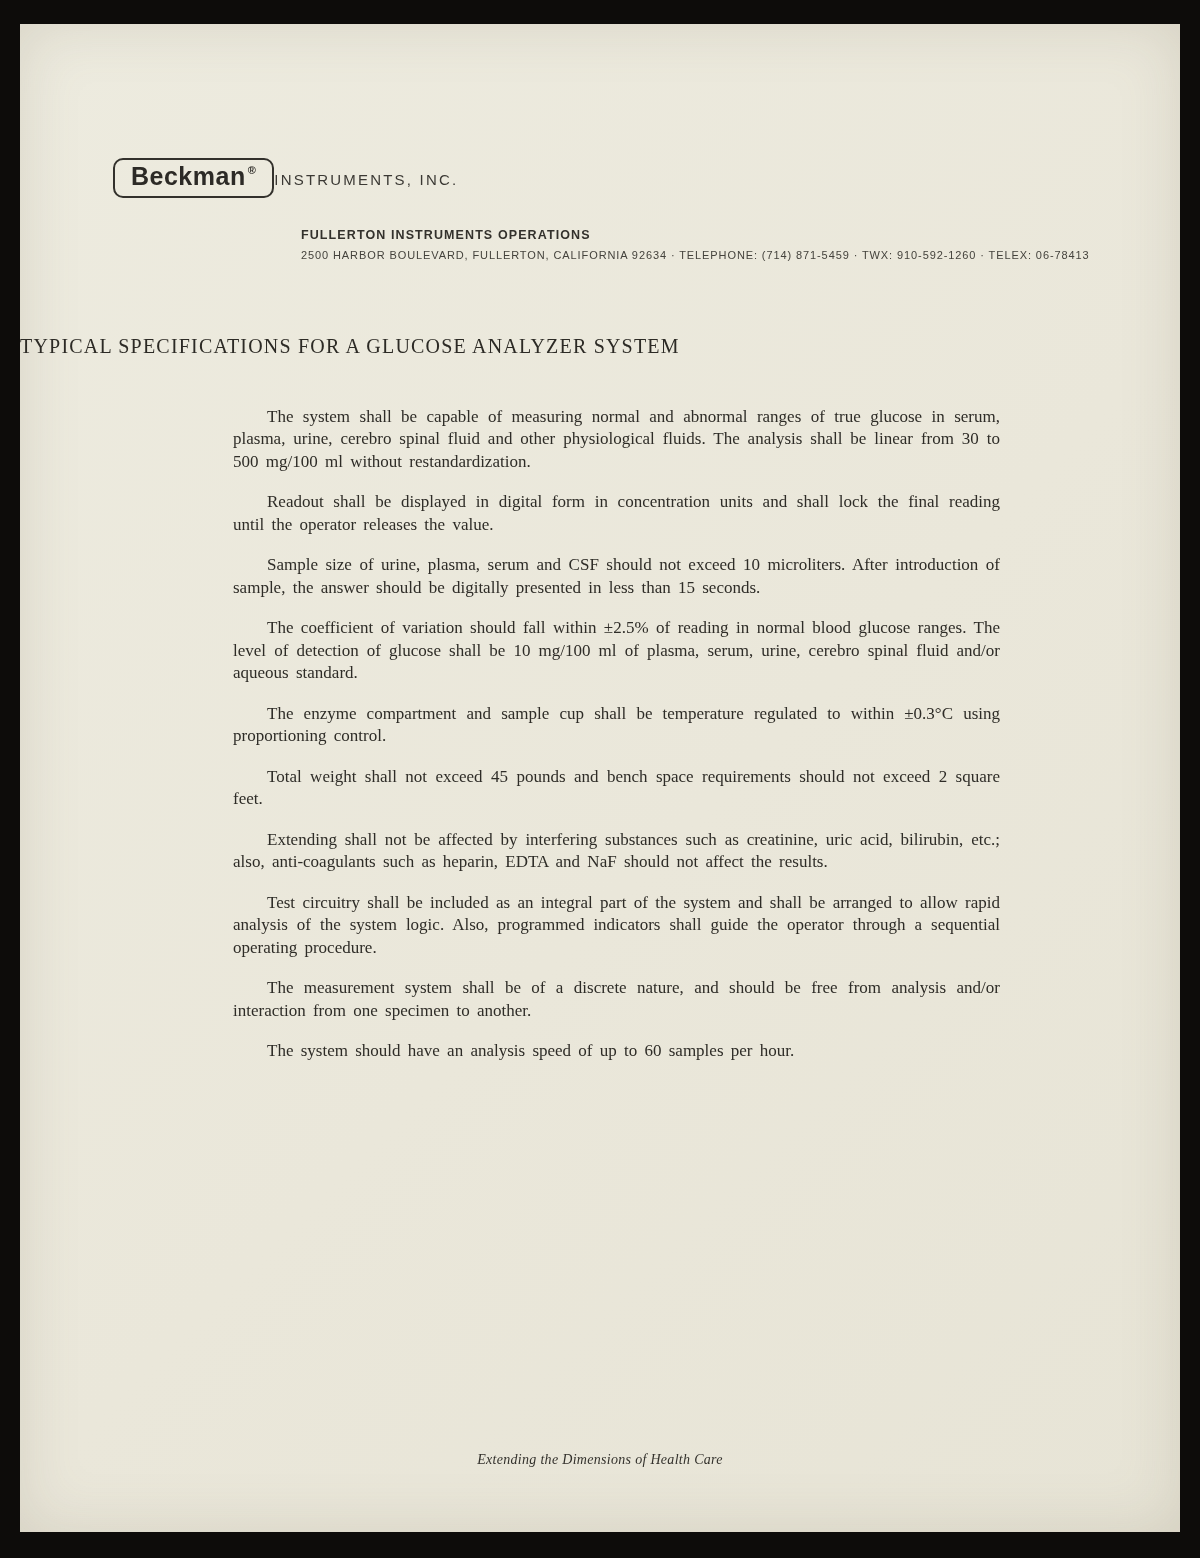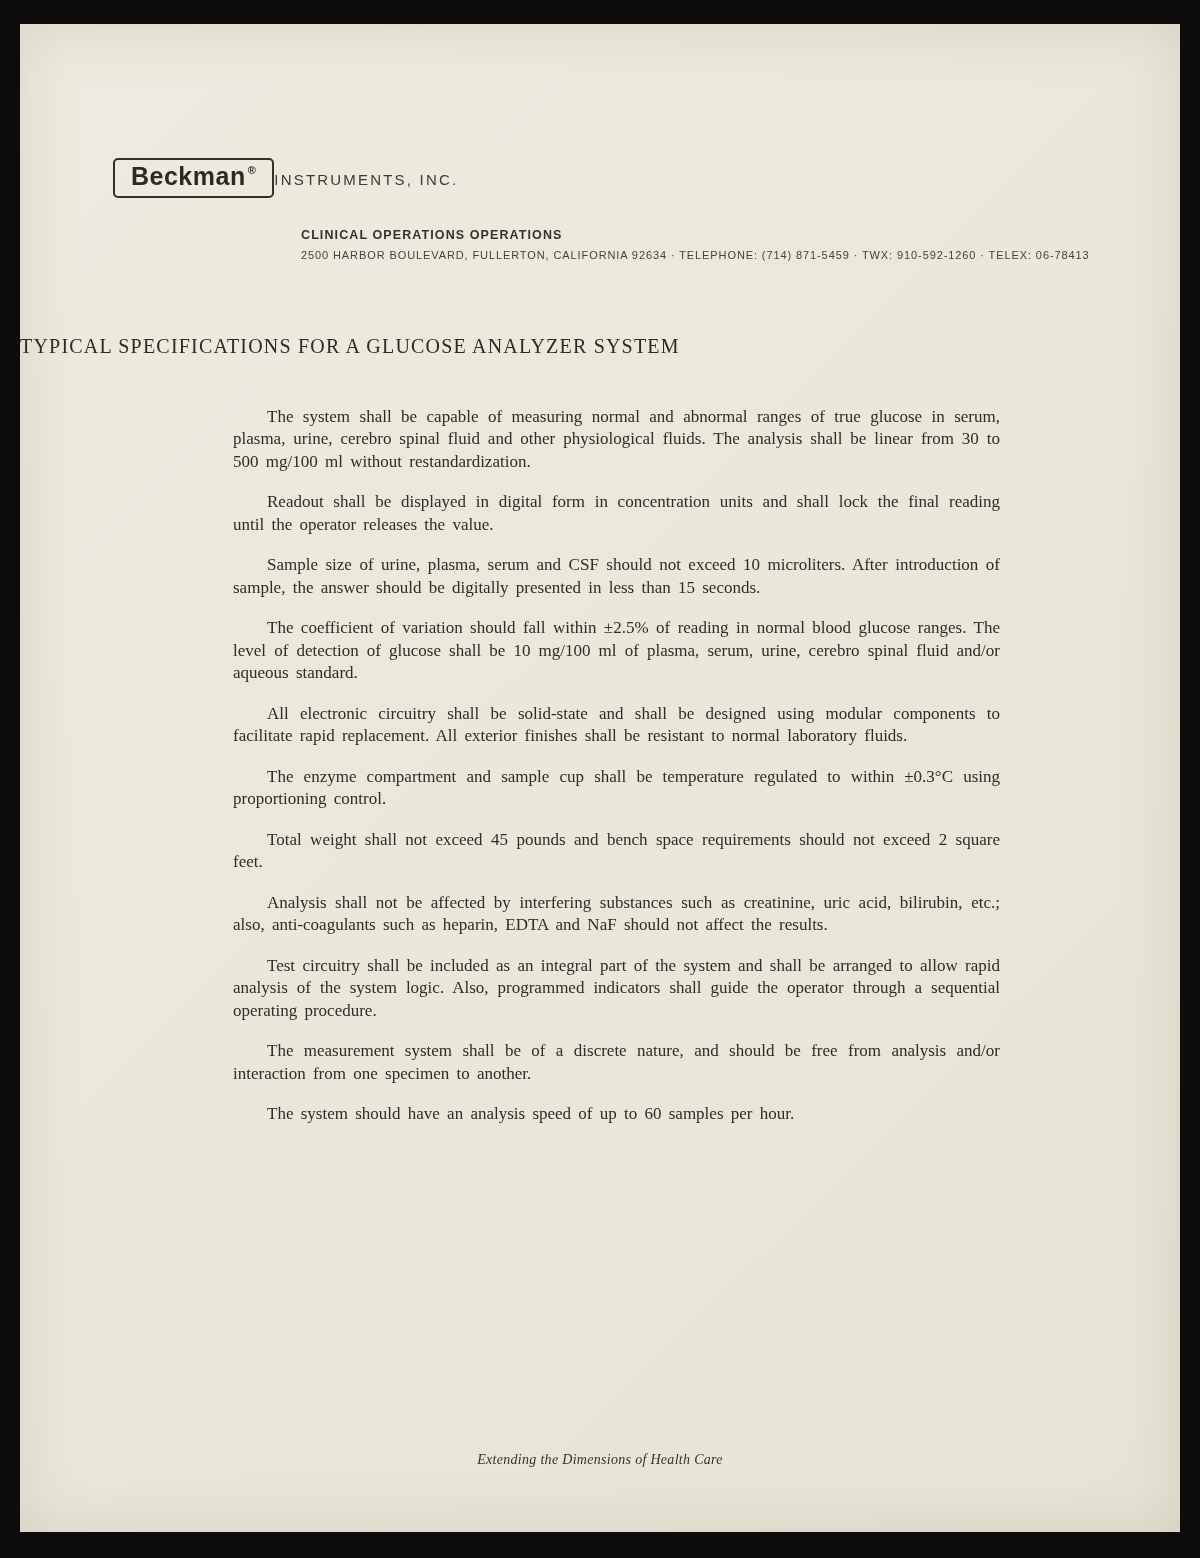--- a/index.html
+++ b/index.html
@@ -36,21 +36,21 @@
     padding-left: 93px;
   }
 
   .logo-row {
     display: flex;
     align-items: center;
   }
 
   .logo-box {
     border: 2.5px solid #33312c;
-    border-radius: 5px;
+    border-radius: 10px;
     padding: 3px 16px 5px 16px;
     font-family: "Liberation Sans", sans-serif;
     font-weight: bold;
     font-size: 25px;
     letter-spacing: 0.5px;
     color: #2c2a26;
     background: transparent;
     display: inline-flex;
     align-items: flex-start;
     line-height: 1.1;
@@ -149,36 +149,35 @@
     <div class="header">
       <div class="logo-row">
         <div class="logo-box">
           <span>Beckman</span>
           <span class="logo-reg">®</span>
         </div>
         <span class="company">INSTRUMENTS, INC.</span>
       </div>
 
       <div class="division-block">
-        <div class="division">CLINICAL OPERATIONS OPERATIONS</div>
+        <div class="division">FULLERTON INSTRUMENTS OPERATIONS</div>
         <div class="address">2500 HARBOR BOULEVARD, FULLERTON, CALIFORNIA 92634 · TELEPHONE: (714) 871-5459 · TWX: 910-592-1260 · TELEX: 06-78413</div>
       </div>
     </div>
 
     <h1 class="title">TYPICAL SPECIFICATIONS FOR A GLUCOSE ANALYZER SYSTEM</h1>
 
     <main class="content">
       <p>The system shall be capable of measuring normal and abnormal ranges of true glucose in serum, plasma, urine, cerebro spinal fluid and other physiological fluids. The analysis shall be linear from 30 to 500 mg/100 ml without restandardization.</p>
       <p>Readout shall be displayed in digital form in concentration units and shall lock the final reading until the operator releases the value.</p>
       <p>Sample size of urine, plasma, serum and CSF should not exceed 10 microliters. After introduction of sample, the answer should be digitally presented in less than 15 seconds.</p>
       <p>The coefficient of variation should fall within ±2.5% of reading in normal blood glucose ranges. The level of detection of glucose shall be 10 mg/100 ml of plasma, serum, urine, cerebro spinal fluid and/or aqueous standard.</p>
-      <p>All electronic circuitry shall be solid-state and shall be designed using modular components to facilitate rapid replacement. All exterior finishes shall be resistant to normal laboratory fluids.</p>
       <p>The enzyme compartment and sample cup shall be temperature regulated to within ±0.3°C using proportioning control.</p>
       <p>Total weight shall not exceed 45 pounds and bench space requirements should not exceed 2 square feet.</p>
-      <p>Analysis shall not be affected by interfering substances such as creatinine, uric acid, bilirubin, etc.; also, anti-coagulants such as heparin, EDTA and NaF should not affect the results.</p>
+      <p>Extending shall not be affected by interfering substances such as creatinine, uric acid, bilirubin, etc.; also, anti-coagulants such as heparin, EDTA and NaF should not affect the results.</p>
       <p>Test circuitry shall be included as an integral part of the system and shall be arranged to allow rapid analysis of the system logic. Also, programmed indicators shall guide the operator through a sequential operating procedure.</p>
       <p>The measurement system shall be of a discrete nature, and should be free from analysis and/or interaction from one specimen to another.</p>
       <p>The system should have an analysis speed of up to 60 samples per hour.</p>
     </main>
 
     <div class="footer">
       <div class="tagline">Extending the Dimensions of Health Care</div>
     </div>
 
   </div>

